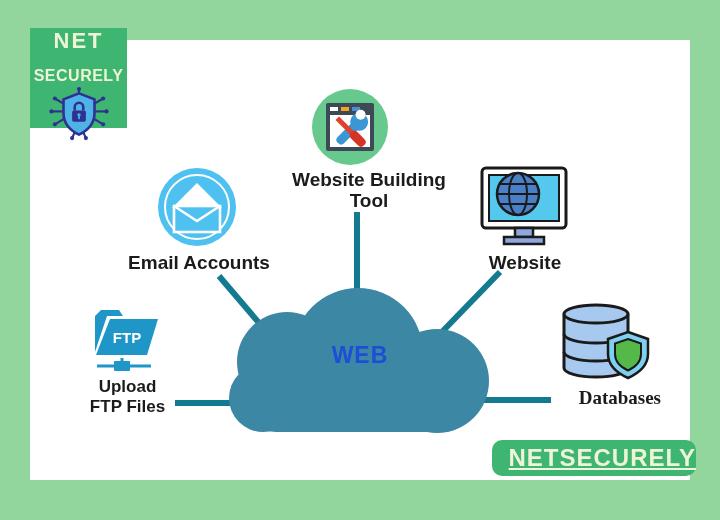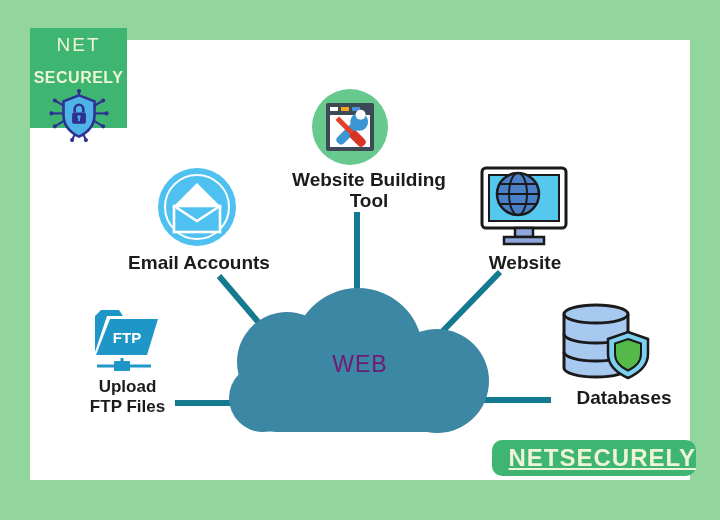--- a/index.html
+++ b/index.html
@@ -14,21 +14,21 @@
     position:absolute;left:30px;top:40px;width:660px;height:440px;
     background:#ffffff;
   }
   .abs{position:absolute;}
   
   .logo{
     left:30px;top:28px;width:97px;height:100px;
     background:#3eb570;color:#edf5d6;text-align:center;
     z-index:6;
   }
-  .logo .l1{font-size:19px;font-weight:normal;letter-spacing:2px;margin-top:6px;}
+  .logo .l1{font-size:22px;font-weight:bold;letter-spacing:2px;}
   .logo .l2{font-size:16px;font-weight:bold;letter-spacing:0.5px;margin-top:13px;}
   .logo svg{display:block;margin:2px auto 0 auto;}
   
   .badge{
     left:492px;top:440px;width:204px;height:36px;
     background:#3eb570;border-radius:10px;
     display:flex;align-items:center;justify-content:flex-end;
     z-index:6;
   }
   .badge span{
@@ -37,26 +37,26 @@
   }
   
   .lbl{
     color:#1b1b1b;font-weight:bold;text-align:center;z-index:5;
     line-height:21px;font-size:19px;
   }
   .lbl-building{left:279px;top:169px;width:180px;}
   .lbl-email{left:119px;top:252px;width:160px;}
   .lbl-website{left:465px;top:252px;width:120px;}
   .lbl-ftp{left:75px;top:377px;width:105px;font-size:17px;line-height:20px;}
-  .lbl-db{left:554px;top:387px;width:140px;text-align:center;}
+  .lbl-db{left:521px;top:387px;width:140px;text-align:right;font-family:Liberation Serif, serif;}
   
   .cloud-text{
     left:290px;top:341px;width:140px;text-align:center;
-    color:#701a75;font-weight:normal;font-size:23px;line-height:29px;
-    letter-spacing:1px;z-index:4;margin-top:9px;
+    color:#1d4ed8;font-weight:bold;font-size:23px;line-height:29px;
+    letter-spacing:1px;z-index:4;
   }
   svg{overflow:visible;}
   .icon{z-index:5;}
   .lines{left:0;top:0;z-index:2;}
   .cloud{left:220px;top:278px;z-index:3;}
 </style>
 </head>
 <body>
 
 <div class="canvas">

